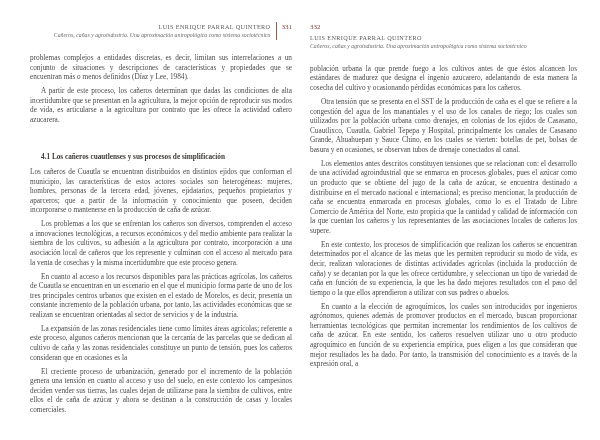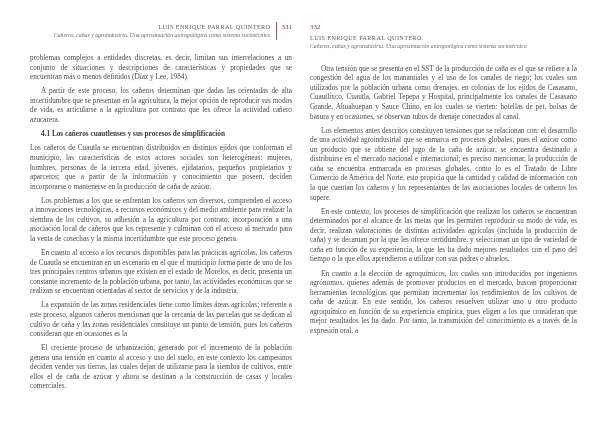--- a/index.html
+++ b/index.html
@@ -69,60 +69,61 @@
   }
   .body-text p {
     margin: 0 0 4.5px 0;
     text-indent: 11px;
   }
   .body-text p.no-indent { text-indent: 0; }
   .section-heading {
     font-weight: bold;
     font-size: 7.25px;
     color: #3f3a36;
-    margin: 4px 0 5px 0;
+    margin: 28px 0 5px 0;
     text-indent: 11px;
   }
 </style>
 </head>
 <body>
 
 <div class="spread">
 
   <div class="page page-left">
     <div class="running-header">
       <div class="head-lines">
         <span class="head-author">LUIS ENRIQUE PARRAL QUINTERO</span>
         <span class="head-subtitle">Cañeros, cañas y agroindustria. Una aproximación antropológica como sistema sociotécnico</span>
       </div>
       <div class="head-rule"></div>
       <div class="page-num">331</div>
     </div>
     <div class="body-text">
       <p class="no-indent">problemas complejos a entidades discretas, es decir, limitan sus interrelaciones a un conjunto de situaciones y descripciones de características y propiedades que se encuentran más o menos definidos (Díaz y Lee, 1984).</p>
-      <p>A partir de este proceso, los cañeros determinan que dadas las orientadas de alta incertidumbre que se presentan en la agricultura, la mejor opción de reproducir sus modos de vida, es articularse a la agricultura por contrato que les ofrece la actividad cañero azucarera.</p>
+      <p>A partir de este proceso, los cañeros determinan que dadas las condiciones de alta incertidumbre que se presentan en la agricultura, la mejor opción de reproducir sus modos de vida, es articularse a la agricultura por contrato que les ofrece la actividad cañero azucarera.</p>
       <div class="section-heading">4.1 Los cañeros cuautlenses y sus procesos de simplificación</div>
       <p class="no-indent">Los cañeros de Cuautla se encuentran distribuidos en distintos ejidos que conforman el municipio, las características de estos actores sociales son heterogéneas: mujeres, hombres, personas de la tercera edad, jóvenes, ejidatarios, pequeños propietarios y aparceros; que a partir de la información y conocimiento que poseen, deciden incorporarse o mantenerse en la producción de caña de azúcar.</p>
       <p>Los problemas a los que se enfrentan los cañeros son diversos, comprenden el acceso a innovaciones tecnológicas, a recursos económicos y del medio ambiente para realizar la siembra de los cultivos, su adhesión a la agricultura por contrato, incorporación a una asociación local de cañeros que los represente y culminan con el acceso al mercado para la venta de cosechas y la misma incertidumbre que este proceso genera.</p>
       <p>En cuanto al acceso a los recursos disponibles para las prácticas agrícolas, los cañeros de Cuautla se encuentran en un escenario en el que el municipio forma parte de uno de los tres principales centros urbanos que existen en el estado de Morelos, es decir, presenta un constante incremento de la población urbana, por tanto, las actividades económicas que se realizan se encuentran orientadas al sector de servicios y de la industria.</p>
       <p>La expansión de las zonas residenciales tiene como límites áreas agrícolas; referente a este proceso, algunos cañeros mencionan que la cercanía de las parcelas que se dedican al cultivo de caña y las zonas residenciales constituye un punto de tensión, pues los cañeros consideran que en ocasiones es la</p>
       <p>El creciente proceso de urbanización, generado por el incremento de la población genera una tensión en cuanto al acceso y uso del suelo, en este contexto los campesinos deciden vender sus tierras, las cuales dejan de utilizarse para la siembra de cultivos, entre ellos el de caña de azúcar y ahora se destinan a la construcción de casas y locales comerciales.</p>
     </div>
   </div>
 
   <div class="page page-right">
     <div class="running-header">
       <div class="page-num">332</div>
       <div class="head-rule"></div>
       <div class="head-lines">
         <span class="head-author">LUIS ENRIQUE PARRAL QUINTERO</span>
         <span class="head-subtitle">Cañeros, cañas y agroindustria. Una aproximación antropológica como sistema sociotécnico</span>
       </div>
     </div>
     <div class="body-text">
+      <p class="no-indent">población urbana la que prende fuego a los cultivos antes de que éstos alcancen los estándares de madurez que designa el ingenio azucarero, adelantando de esta manera la cosecha del cultivo y ocasionando pérdidas económicas para los cañeros.</p>
       <p>Otra tensión que se presenta en el SST de la producción de caña es el que se refiere a la congestión del agua de los manantiales y el uso de los canales de riego; los cuales son utilizados por la población urbana como drenajes, en colonias de los ejidos de Casasano, Cuautlixco, Cuautla, Gabriel Tepepa y Hospital, principalmente los canales de Casasano Grande, Ahuahuepan y Sauce Chino, en los cuales se vierten: botellas de pet, bolsas de basura y en ocasiones, se observan tubos de drenaje conectados al canal.</p>
       <p>Los elementos antes descritos constituyen tensiones que se relacionan con: el desarrollo de una actividad agroindustrial que se enmarca en procesos globales, pues el azúcar como un producto que se obtiene del jugo de la caña de azúcar, se encuentra destinado a distribuirse en el mercado nacional e internacional; es preciso mencionar, la producción de caña se encuentra enmarcada en procesos globales, como lo es el Tratado de Libre Comercio de América del Norte, esto propicia que la cantidad y calidad de información con la que cuentan los cañeros y los representantes de las asociaciones locales de cañeros los supere.</p>
       <p>En este contexto, los procesos de simplificación que realizan los cañeros se encuentran determinados por el alcance de las metas que les permiten reproducir su modo de vida, es decir, realizan valoraciones de distintas actividades agrícolas (incluida la producción de caña) y se decantan por la que les ofrece certidumbre, y seleccionan un tipo de variedad de caña en función de su experiencia, la que les ha dado mejores resultados con el paso del tiempo o la que ellos aprendieron a utilizar con sus padres o abuelos.</p>
       <p>En cuanto a la elección de agroquímicos, los cuales son introducidos por ingenieros agrónomos, quienes además de promover productos en el mercado, buscan proporcionar herramientas tecnológicas que permitan incrementar los rendimientos de los cultivos de caña de azúcar. En este sentido, los cañeros resuelven utilizar uno u otro producto agroquímico en función de su experiencia empírica, pues eligen a los que consideran que mejor resultados les ha dado. Por tanto, la transmisión del conocimiento es a través de la expresión oral, a</p>
     </div>
   </div>
 
 </div>
 
 </body></html>

